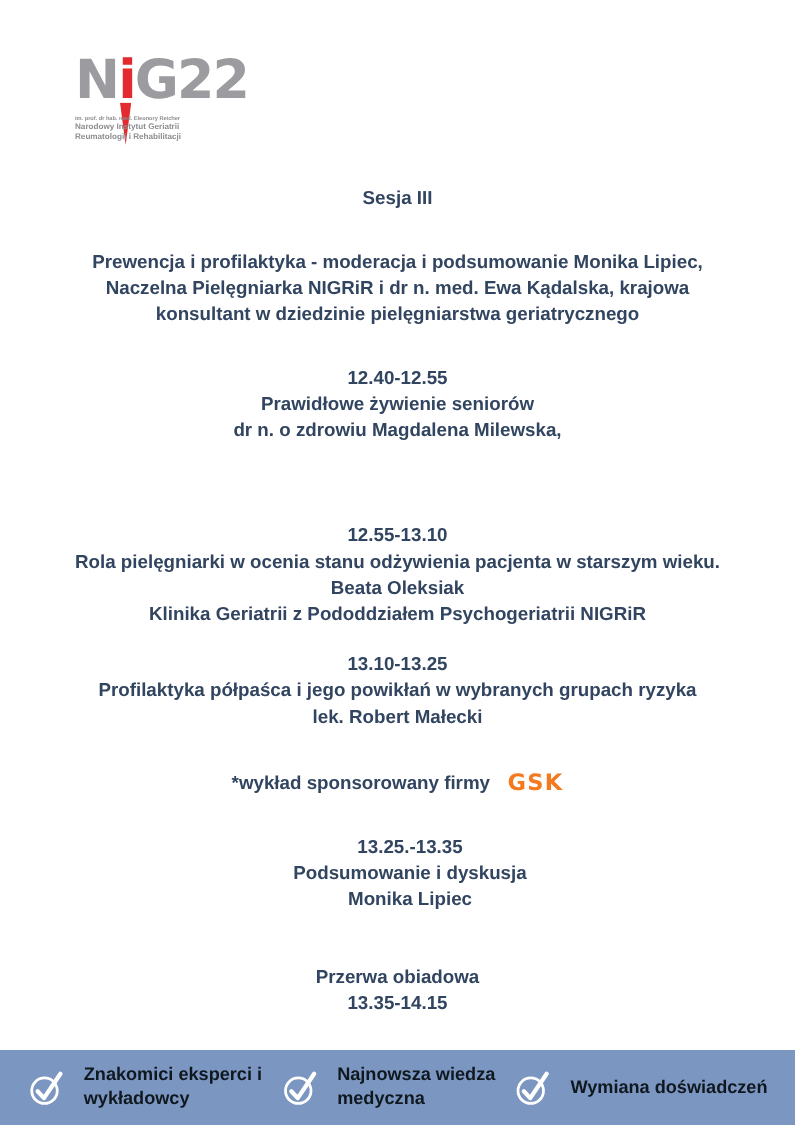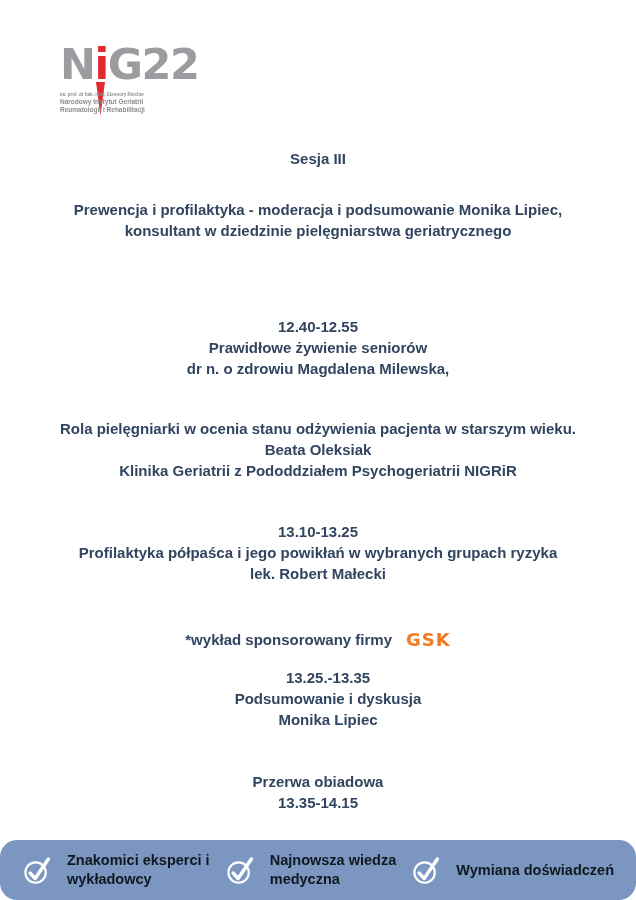--- a/index.html
+++ b/index.html
@@ -41,42 +41,41 @@
   .logo-sub .small{font-size:6.5px;line-height:8px;}
   
   .section{
     position:absolute;left:0;right:0;
     text-align:center;
     font-size:15px;line-height:21px;
   }
   .section .line{white-space:nowrap;}
   #session-title{top:148px;}
   #moderation{top:199px;}
-  #block-0{top:292px;margin-top:24px;}
+  #block-0{top:292px;}
   #block-1{top:418px;}
   #block-2{top:521px;}
-  #sponsor{top:630px;line-height:20px;}
+  #sponsor{top:612px;line-height:30px;}
   #block-3{top:667px;margin-left:20px;}
   #break{top:771px;}
   .gsk{
     display:inline-block;margin-left:14px;
     color:var(--gsk-orange);
     font-size:18px;letter-spacing:1px;
     font-family:"DejaVu Sans","Liberation Sans",sans-serif;
     vertical-align:-1px;
   }
   
   .footer{
     position:absolute;left:0;bottom:0;
     width:636px;height:60px;
     background:var(--footer-bg);
     display:flex;align-items:center;justify-content:space-between;
     padding:0 22px;
     color:var(--footer-text);
-    border-radius:17px;
   }
   .footer-item{display:flex;align-items:center;gap:11px;}
   .footer-item .txt{font-size:14.5px;line-height:19px;text-align:left;}
   .check-icon{width:34px;height:34px;flex:0 0 auto;}
 </style>
 </head>
 <body>
 
 <div class="page">
 
@@ -89,30 +88,32 @@
       <div class="small">Reumatologii i Rehabilitacji</div>
     </div>
   </div>
 
   <div class="section" id="session-title">
     <div class="line">Sesja III</div>
   </div>
 
   <div class="section" id="moderation">
     <div class="line">Prewencja i profilaktyka - moderacja i podsumowanie Monika Lipiec,</div>
+    <div class="line">Naczelna Pielęgniarka NIGRiR i dr n. med. Ewa Kądalska, krajowa</div>
     <div class="line">konsultant w dziedzinie pielęgniarstwa geriatrycznego</div>
   </div>
 
   <div class="section" id="block-0">
     <div class="line">12.40-12.55</div>
     <div class="line">Prawidłowe żywienie seniorów</div>
     <div class="line">dr n. o zdrowiu Magdalena Milewska,</div>
   </div>
 
   <div class="section" id="block-1">
+    <div class="line">12.55-13.10</div>
     <div class="line">Rola pielęgniarki w ocenia stanu odżywienia pacjenta w starszym wieku.</div>
     <div class="line">Beata Oleksiak</div>
     <div class="line">Klinika Geriatrii z Pododdziałem Psychogeriatrii NIGRiR</div>
   </div>
 
   <div class="section" id="block-2">
     <div class="line">13.10-13.25</div>
     <div class="line">Profilaktyka półpaśca i jego powikłań w wybranych grupach ryzyka</div>
     <div class="line">lek. Robert Małecki</div>
   </div>

